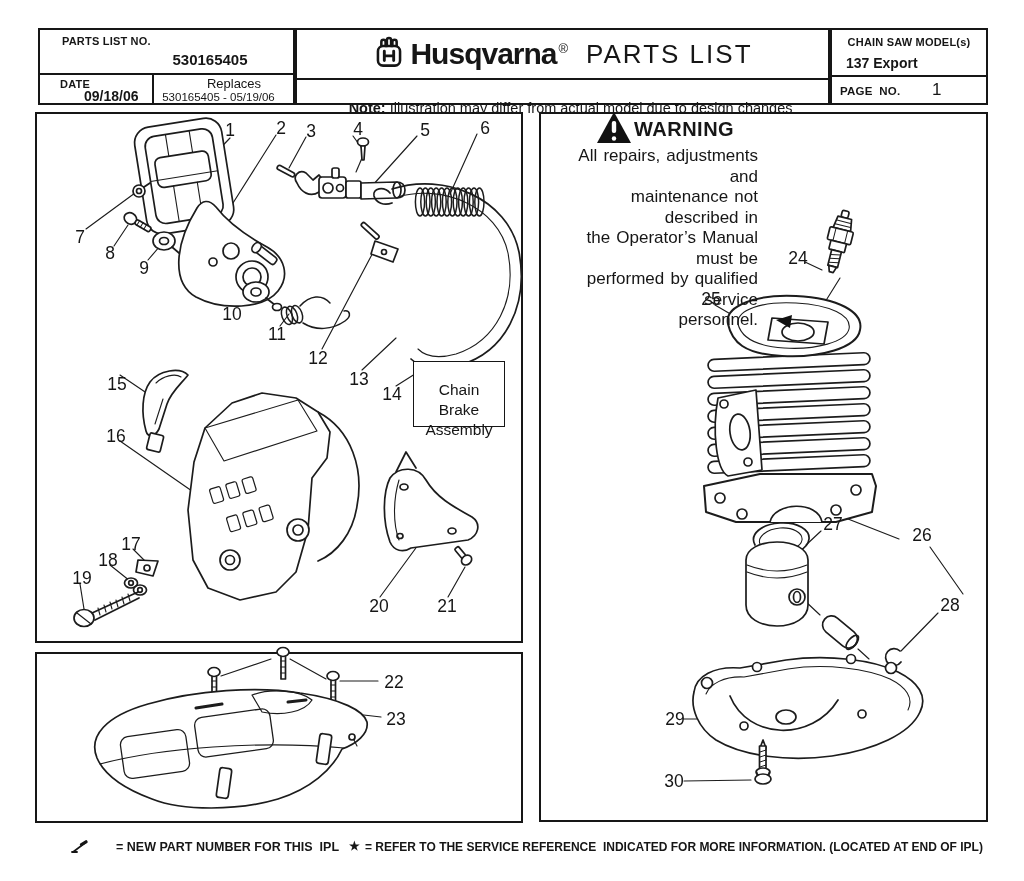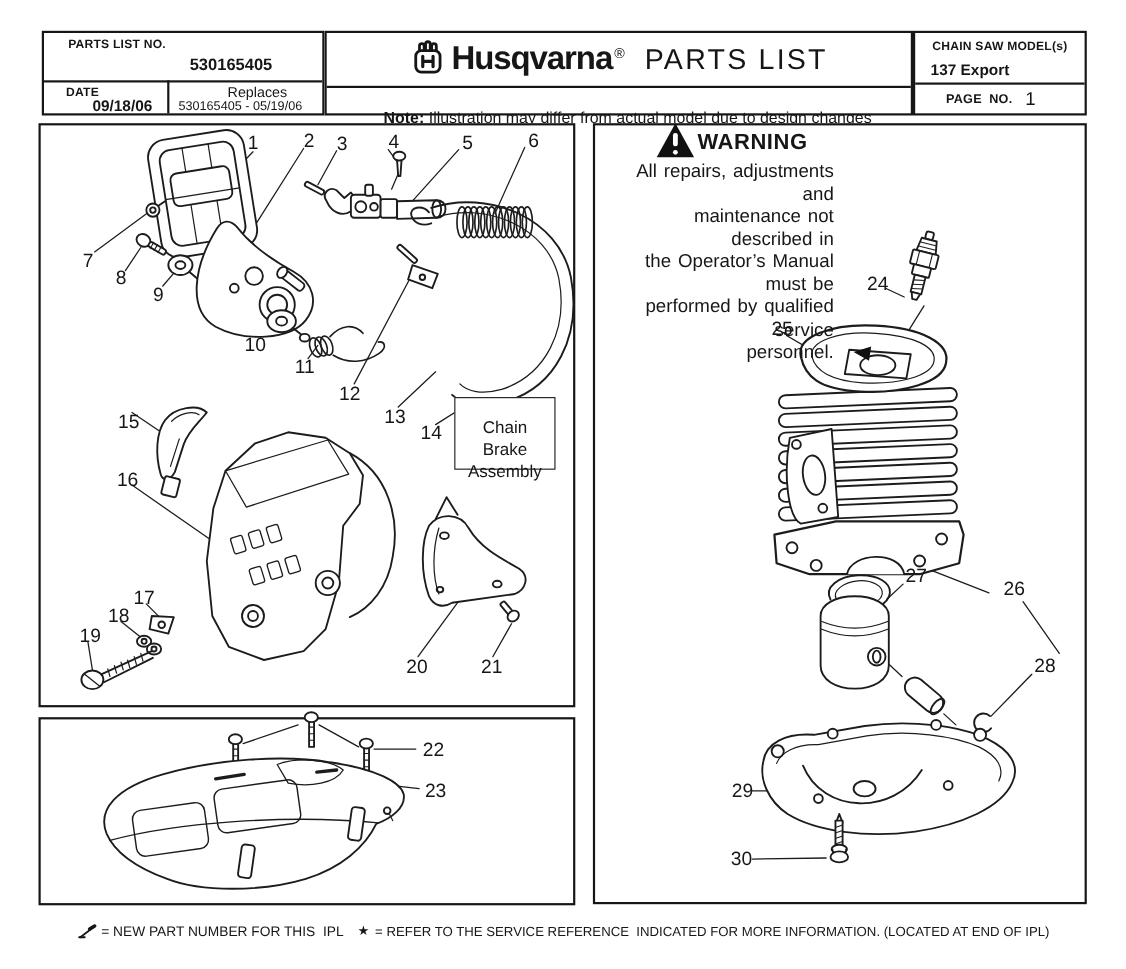--- a/index.html
+++ b/index.html
@@ -16,21 +16,21 @@
     font-size:17.5px;color:#161616;white-space:nowrap;
   }
   .preline{white-space:pre-line;}
   #chain-brake-box{
     position:absolute;left:413px;top:361px;width:92px;height:66px;z-index:9;
     border:1.6px solid #161616;background:#fff;box-sizing:border-box;
     text-align:center;font-size:15.5px;line-height:20px;padding-top:18px;
   }
   #warning-title{position:absolute;left:634px;top:118px;z-index:10;font-weight:bold;font-size:20px;letter-spacing:.5px;}
   #warning-body{position:absolute;left:556px;top:146px;width:202px;z-index:10;font-size:17px;line-height:20.5px;word-spacing:1.5px;text-align:right;}
-  .footer-item{position:absolute;z-index:10;font-weight:normal;font-size:12.5px;white-space:pre;}
+  .footer-item{position:absolute;z-index:10;font-weight:bold;font-size:12.5px;white-space:pre;margin-left:24px;}
 </style>
 </head>
 <body>
 
 <div class="box" style="left:38px;top:28px;width:257px;height:77px;">
   <div class="hcell lbl" style="left:22px;top:5px;">PARTS LIST NO.</div>
   <div class="hcell" style="left:90px;top:21px;width:160px;text-align:center;font-weight:bold;font-size:15px;">530165405</div>
   <div class="hcell" style="left:0;top:43px;width:253px;height:0;border-top:2px solid #161616;"></div>
   <div class="hcell" style="left:112px;top:43px;width:0;height:30px;border-left:2px solid #161616;"></div>
   <div class="hcell lbl" style="left:20px;top:48px;">DATE</div>
@@ -58,21 +58,21 @@
     <span style="font-weight:bold;font-size:30px;letter-spacing:-1px;">Husqvarna</span>
     <span style="font-size:13px;margin:-12px 0 0 2px;">®</span>
     <span style="font-size:26px;letter-spacing:2px;margin-left:18px;">PARTS LIST</span>
   </div>
 </div>
 
 <div class="box" style="left:830px;top:28px;width:158px;height:77px;">
   <div class="hcell lbl" style="left:0;top:6px;width:154px;text-align:center;font-size:11px;">CHAIN SAW MODEL(s)</div>
   <div class="hcell" style="left:14px;top:25px;font-weight:bold;font-size:14px;">137 Export</div>
   <div class="hcell" style="left:0;top:45px;width:154px;height:0;border-top:2px solid #161616;"></div>
-  <div class="hcell lbl" style="left:28px;top:55px;font-size:11.5px;white-space:pre;">PAGE  NO.</div>
+  <div class="hcell lbl" style="left:8px;top:55px;font-size:11.5px;white-space:pre;">PAGE  NO.</div>
   <div class="hcell" style="left:100px;top:50px;font-size:17px;">1</div>
 </div>
 
 <div class="box" style="left:35px;top:112px;width:488px;height:531px;"></div>
 <div class="box" style="left:35px;top:652px;width:488px;height:171px;"></div>
 <div class="box" style="left:539px;top:112px;width:449px;height:710px;"></div>
 
 <div id="chain-brake-box" class="preline">Chain
 Brake
 Assembly</div>

